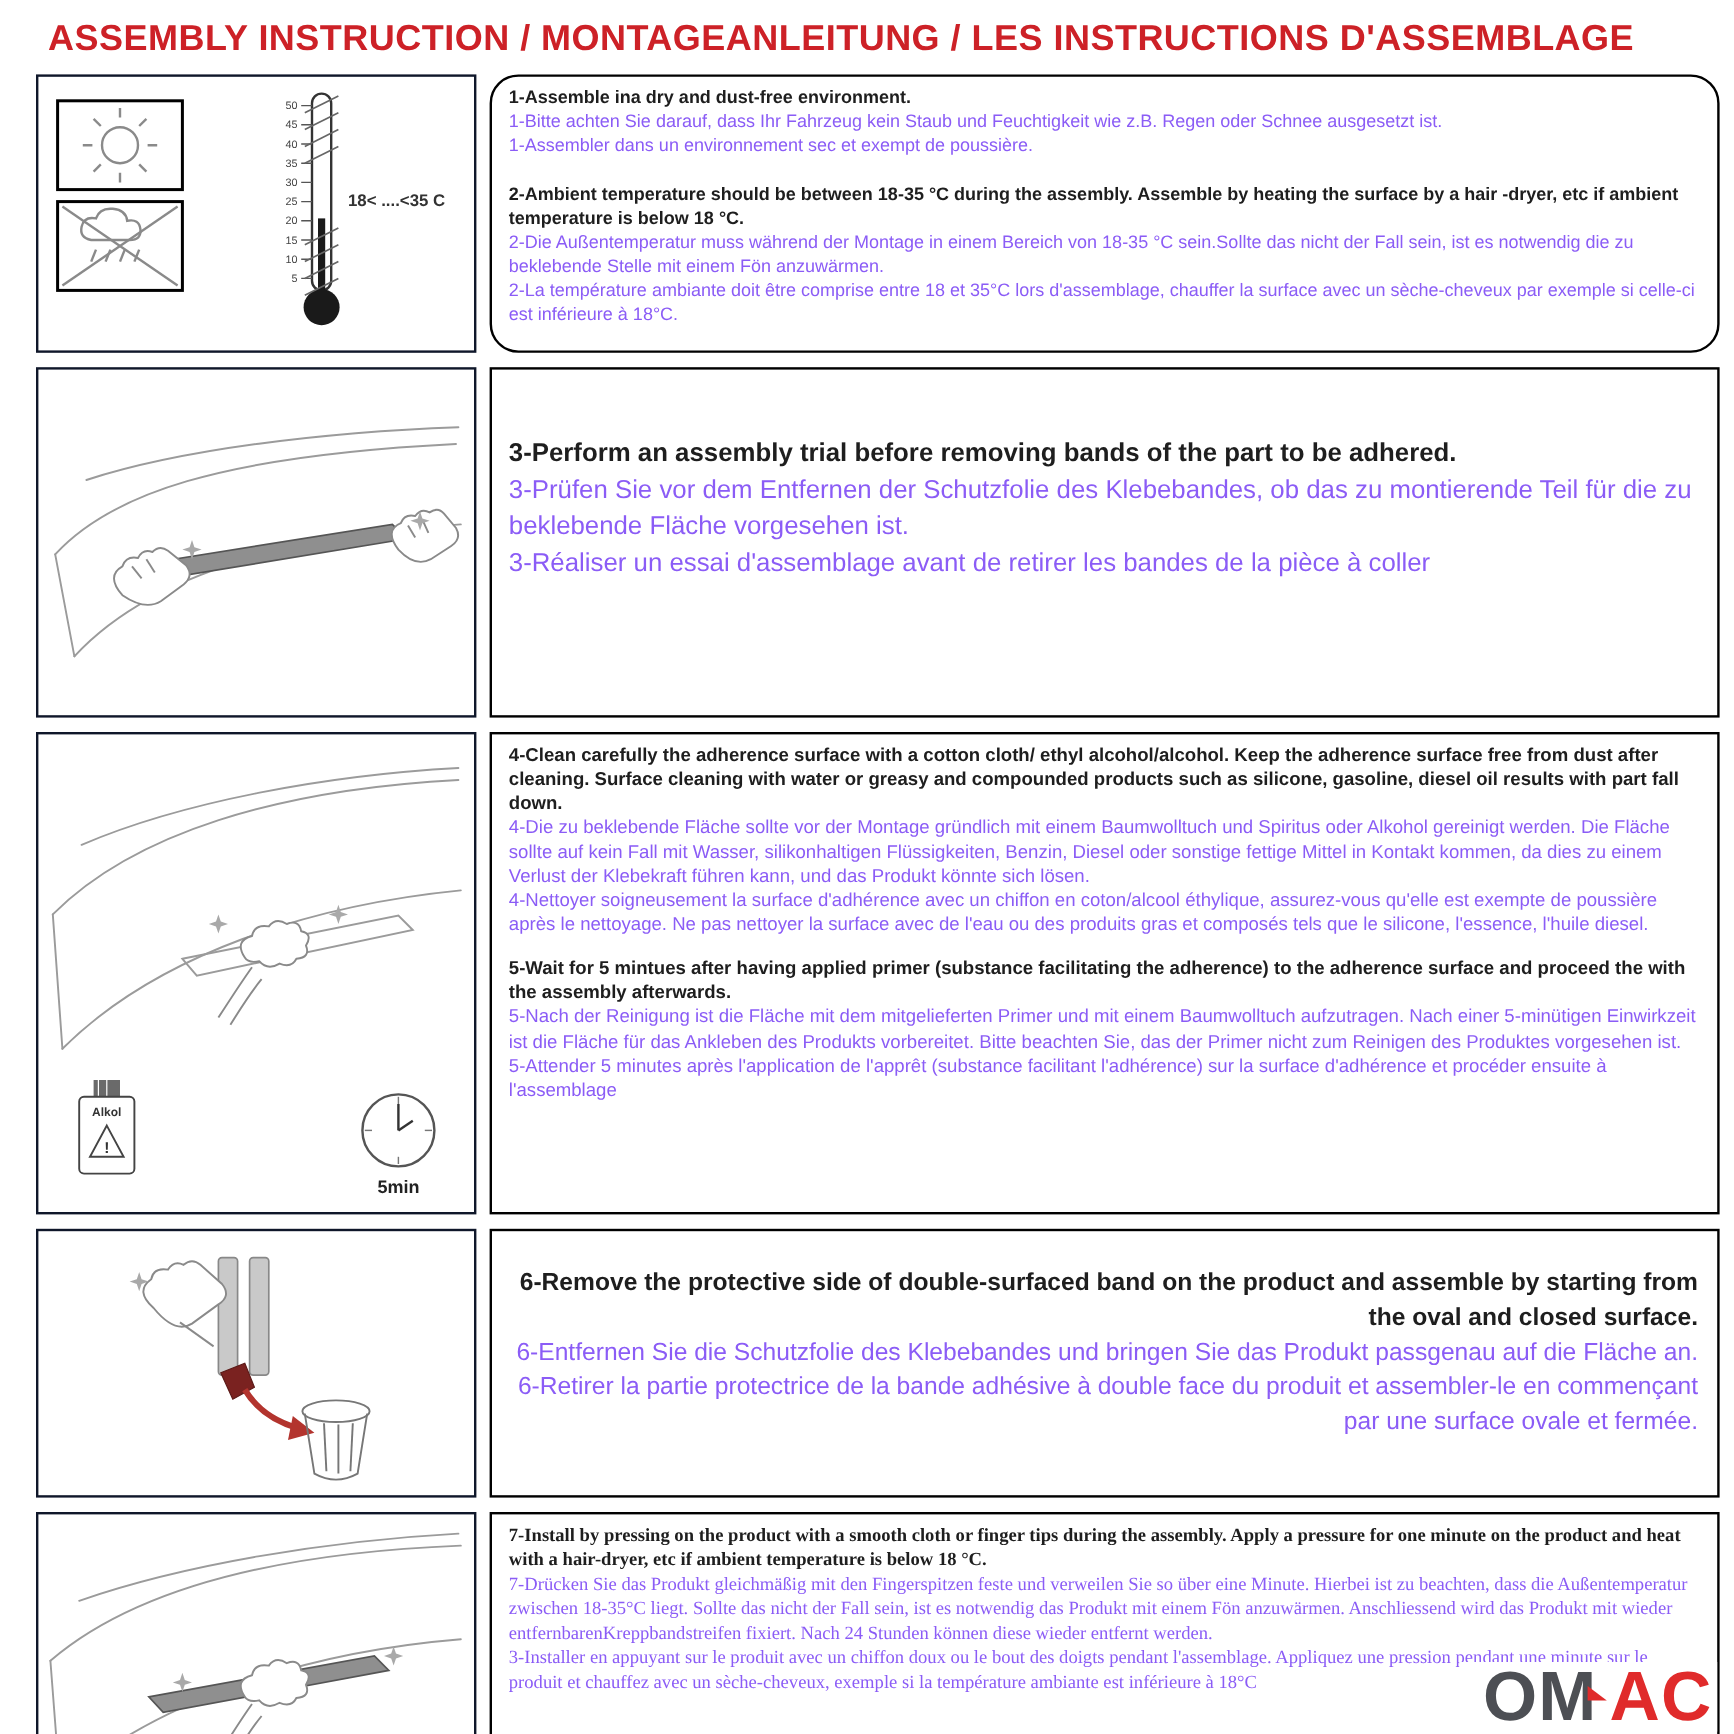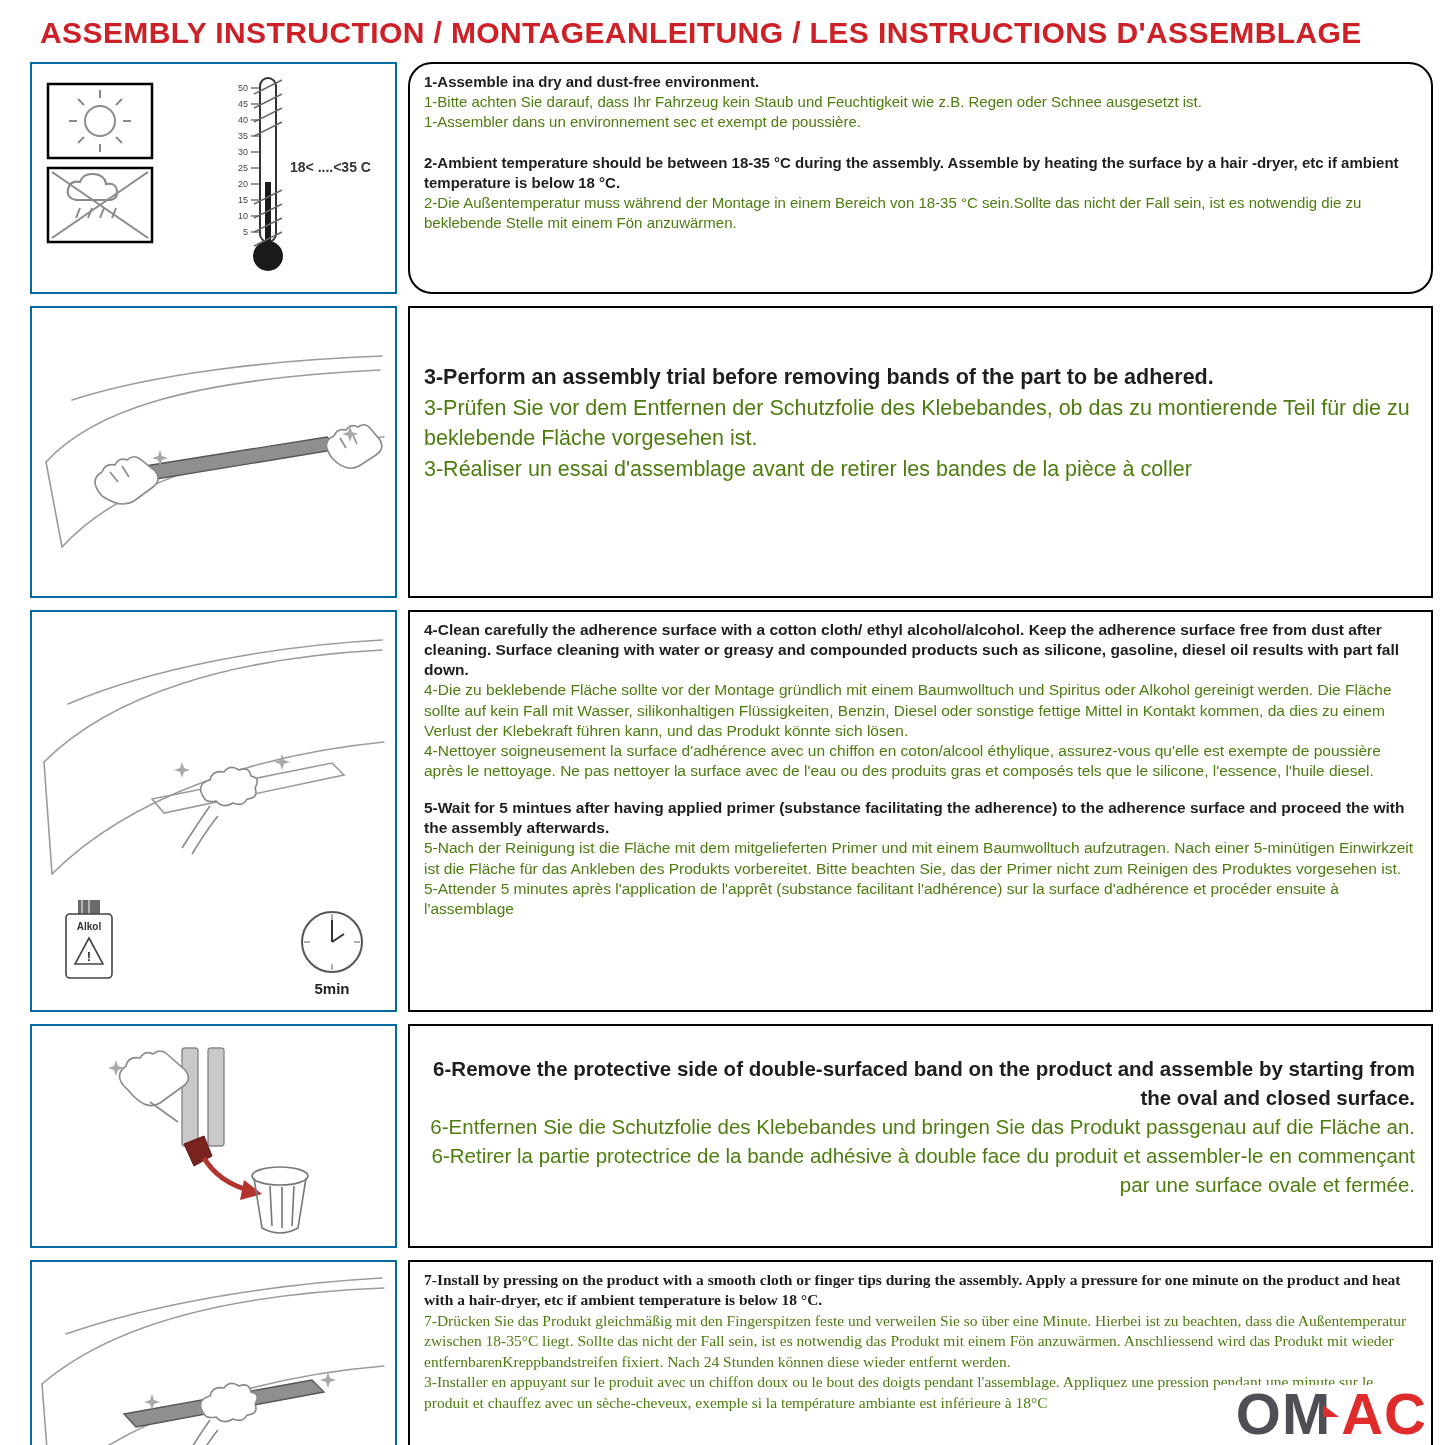--- a/index.html
+++ b/index.html
@@ -15,36 +15,36 @@
     margin:16px 12px 12px 40px;
     font-size:30px;
     font-weight:800;
     letter-spacing:.4px;
     color:#cd2127;
   }
   .rows{margin:0 12px 0 30px;}
   .row{display:flex;gap:11px;margin-bottom:12px;}
   .illus-box{
     width:367px;flex:0 0 367px;
-    border:2px solid #0369a1;
+    border:2px solid #0f172a;
     background:#fff;
     box-sizing:border-box;
     overflow:hidden;
   }
   .text-box{
     flex:1;
     border:2px solid #000;
     box-sizing:border-box;
     padding:8px 16px 8px 14px;
     overflow:hidden;
     color:#4a4a4a;
   }
   .text-box p{margin:0;}
   .t-en{font-weight:bold;color:#1e1e1e;}
-  .t-de,.t-fr{color:#4d7c0f;}
+  .t-de,.t-fr{color:#8b5cf6;}
   .row-1{height:232px;}
   .row-2{height:292px;}
   .row-3{height:402px;}
   .row-4{height:224px;}
   .row-5{height:238px;font-family:Liberation Serif, serif;}
   .row-1 .text-box{font-size:15px;line-height:1.33;border-radius:24px;}
   .row-1 .group + .group{margin-top:21px;}
   .row-2 .text-box{font-size:21.5px;line-height:1.42;padding-top:54px;}
   .row-3 .text-box{font-size:15.5px;line-height:1.3;}
   .row-3 .group + .group{margin-top:17px;}
@@ -154,20 +154,21 @@
       </div>
       <div class="text-box">
         <div class="group">
           <p class="t-en">1-Assemble ina dry and dust-free environment.</p>
           <p class="t-de">1-Bitte achten Sie darauf, dass Ihr Fahrzeug kein Staub und Feuchtigkeit wie z.B. Regen oder Schnee ausgesetzt ist.</p>
           <p class="t-fr">1-Assembler dans un environnement sec et exempt de poussière.</p>
         </div>
         <div class="group">
           <p class="t-en">2-Ambient temperature should be between 18-35 °C  during the assembly. Assemble by heating the surface by a hair -dryer, etc if ambient temperature is below 18 °C.</p>
           <p class="t-de">2-Die Außentemperatur muss während der Montage in einem Bereich von 18-35 °C  sein.Sollte das nicht der Fall sein, ist es notwendig die zu beklebende Stelle mit einem Fön anzuwärmen.</p>
+          <p class="t-fr">2-La température ambiante doit être comprise entre 18 et 35°C lors d'assemblage, chauffer la surface avec un sèche-cheveux par exemple si celle-ci est inférieure à 18°C.</p>
         </div>
       </div>
     </div>
 
     <div class="row row-2">
       <div class="illus-box">
         <svg viewBox="0 0 363 224">
           <g stroke="#9b9b9b" stroke-width="1.6" fill="none" stroke-linecap="round">
             <path d="M14,122 C60,72 150,40 348,30"></path>
             <path d="M30,207 C90,142 200,107 352,97"></path>

